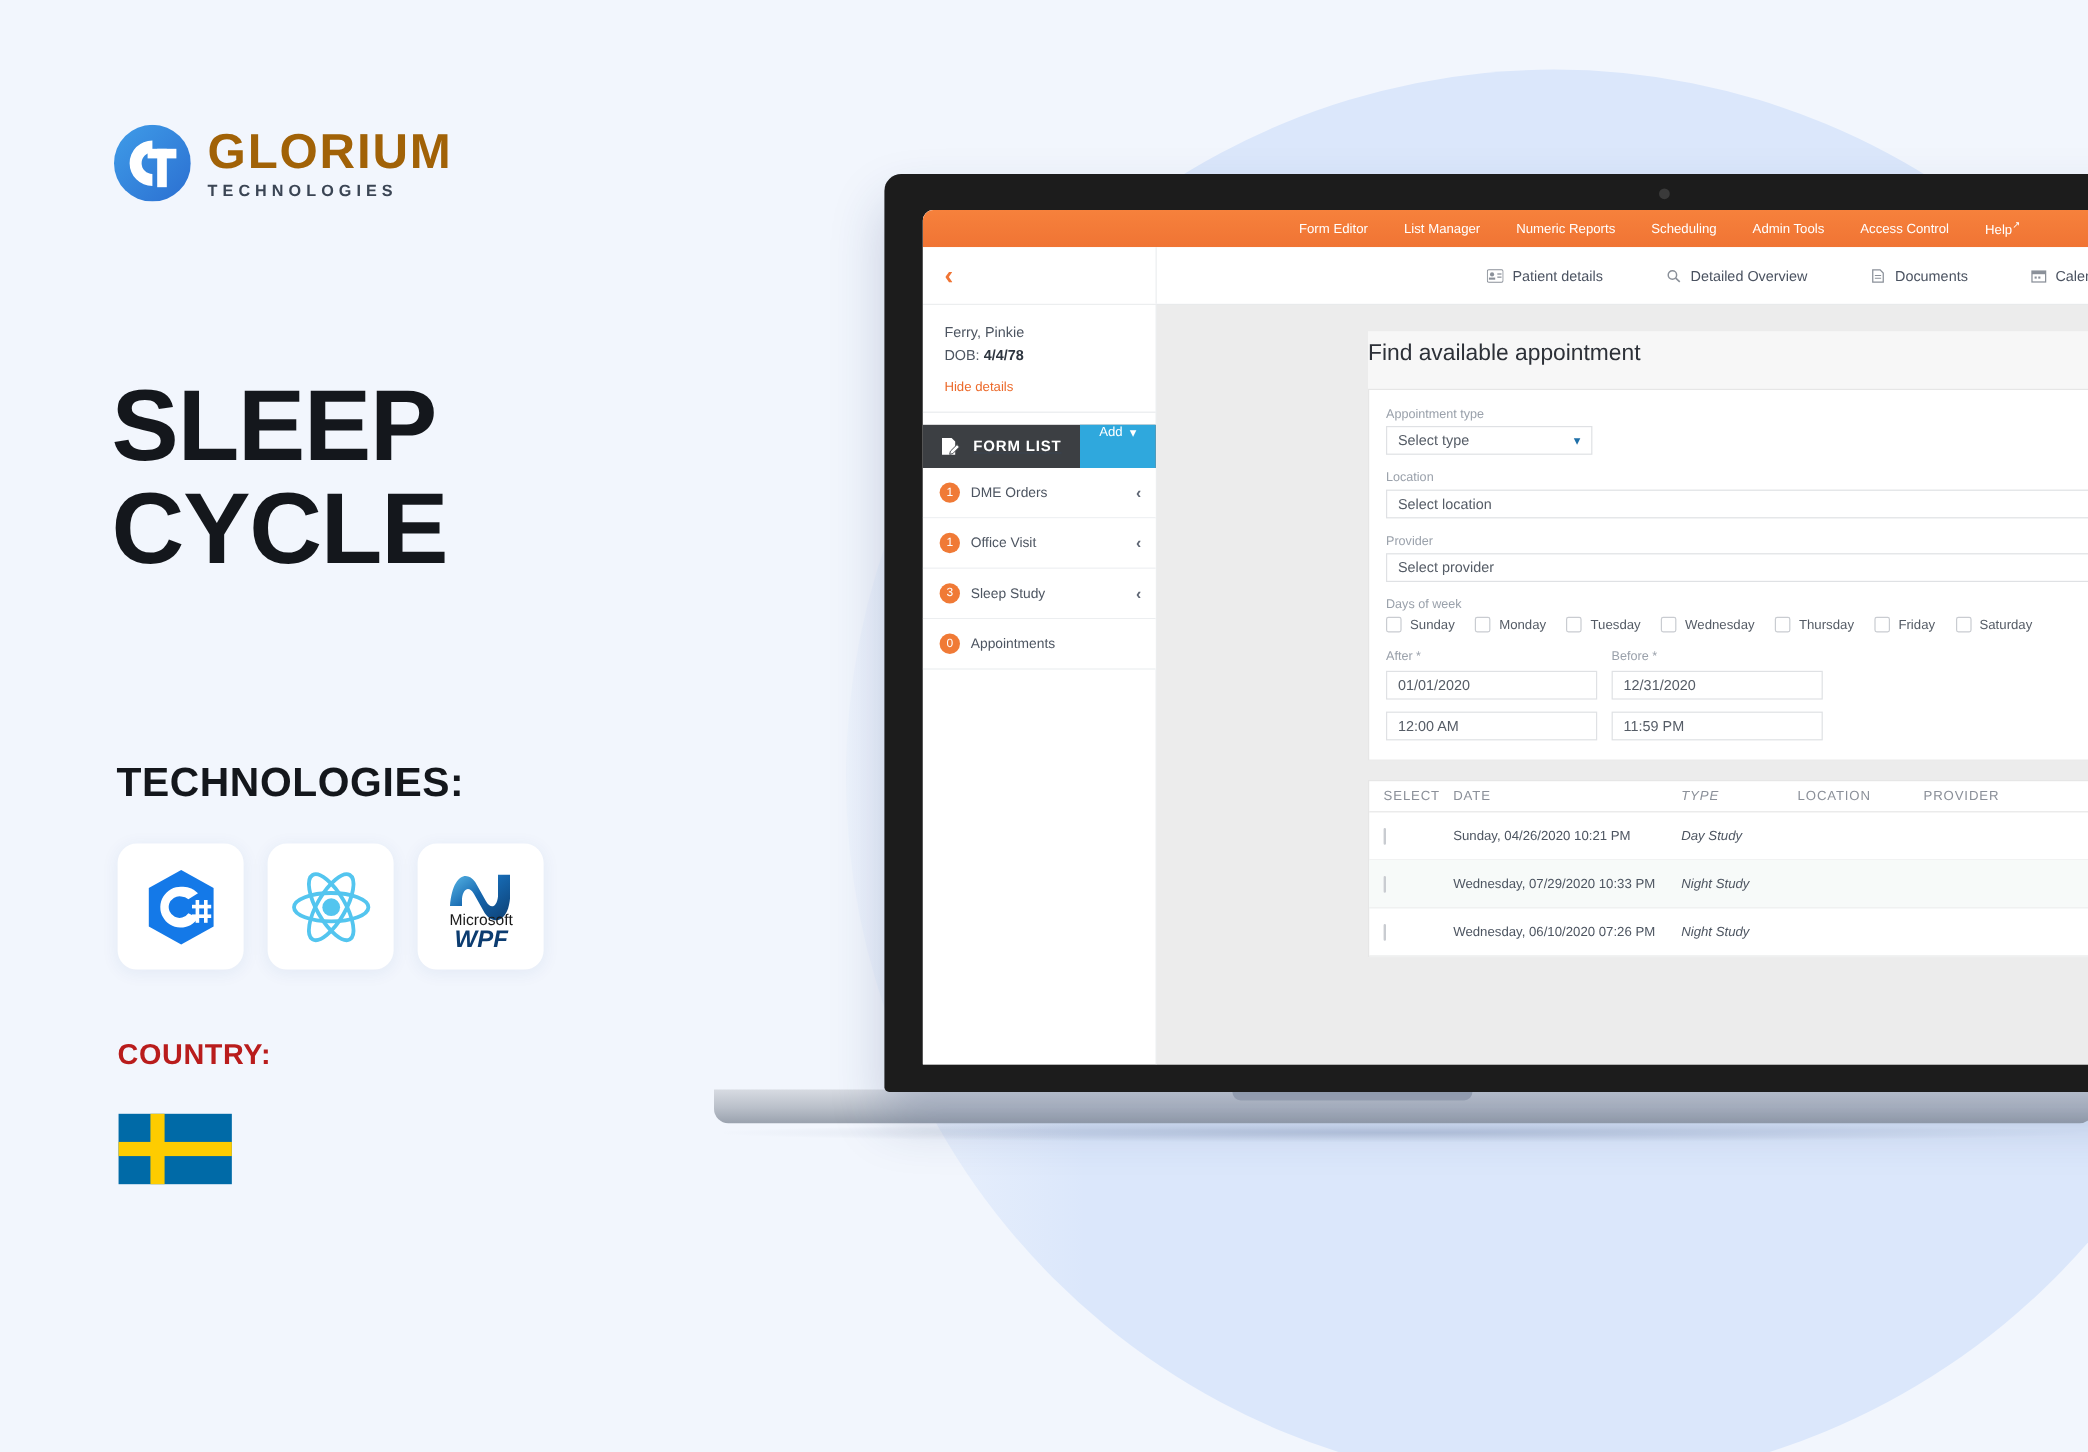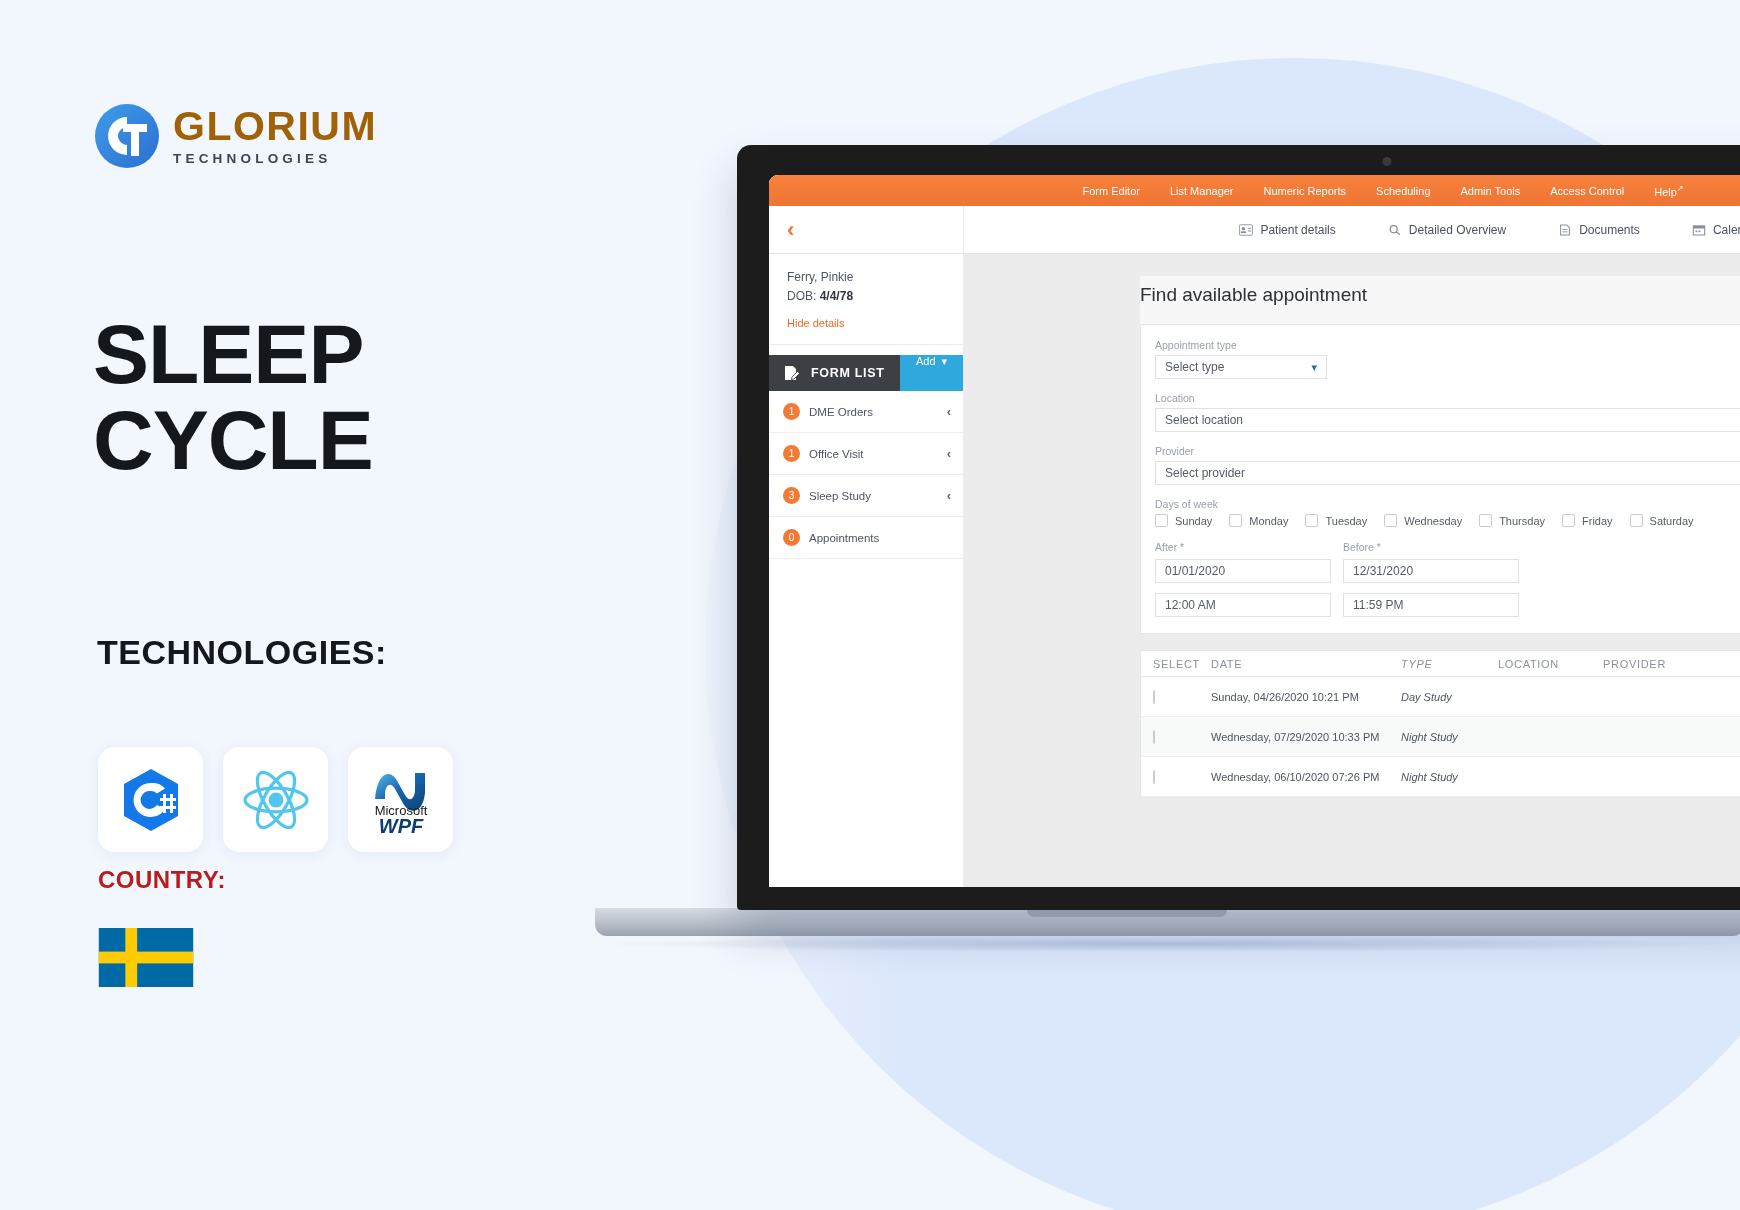--- a/index.html
+++ b/index.html
@@ -46,21 +46,20 @@
   
   #tech-label {
     position:absolute; left:97px; top:633px;
     font-size:34px; font-weight:bold; letter-spacing:0.5px; color:#14171c;
   }
   #tech-cards { position:absolute; left:98px; top:703px; display:flex; gap:20px; }
   .tech-card {
     width:105px; height:105px; border-radius:16px; background:#ffffff;
     display:flex; align-items:center; justify-content:center;
     box-shadow:0 2px 14px rgba(35,70,140,0.07);
-    margin-top:44px;
   }
 
   
   #country-label {
     position:absolute; left:98px; top:866px;
     font-size:24px; font-weight:bold; letter-spacing:0.5px; color:#b91c1c;
   }
   #flag { position:absolute; left:98px; top:928px; width:96px; height:59px; }
 
   

